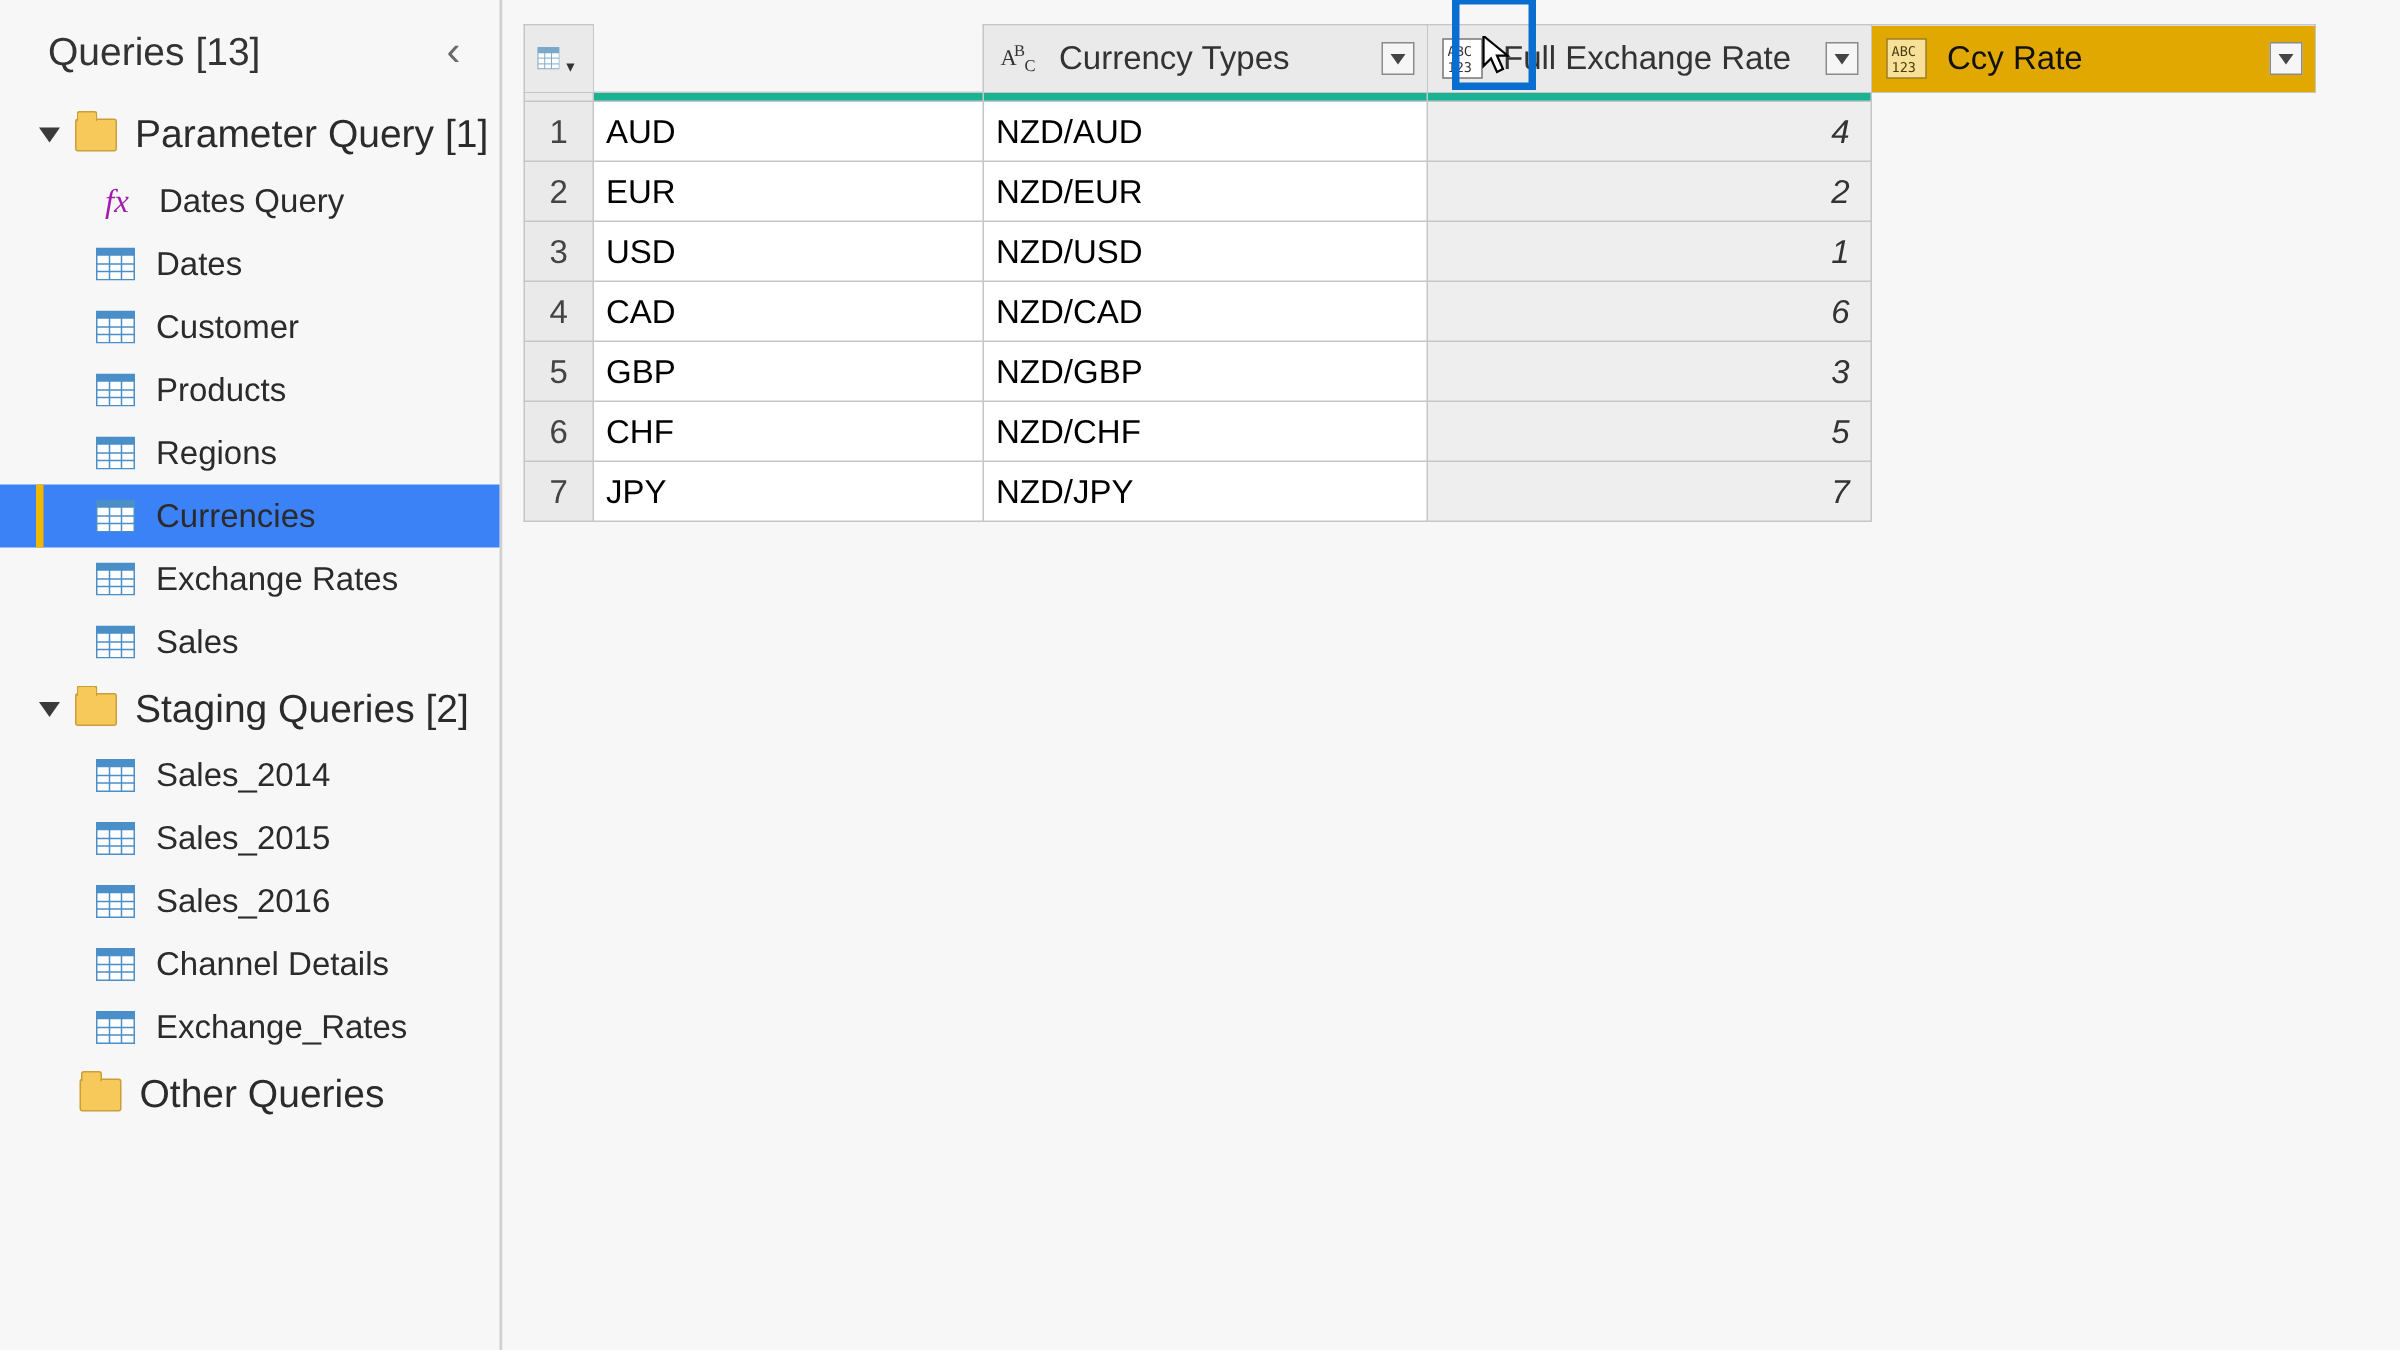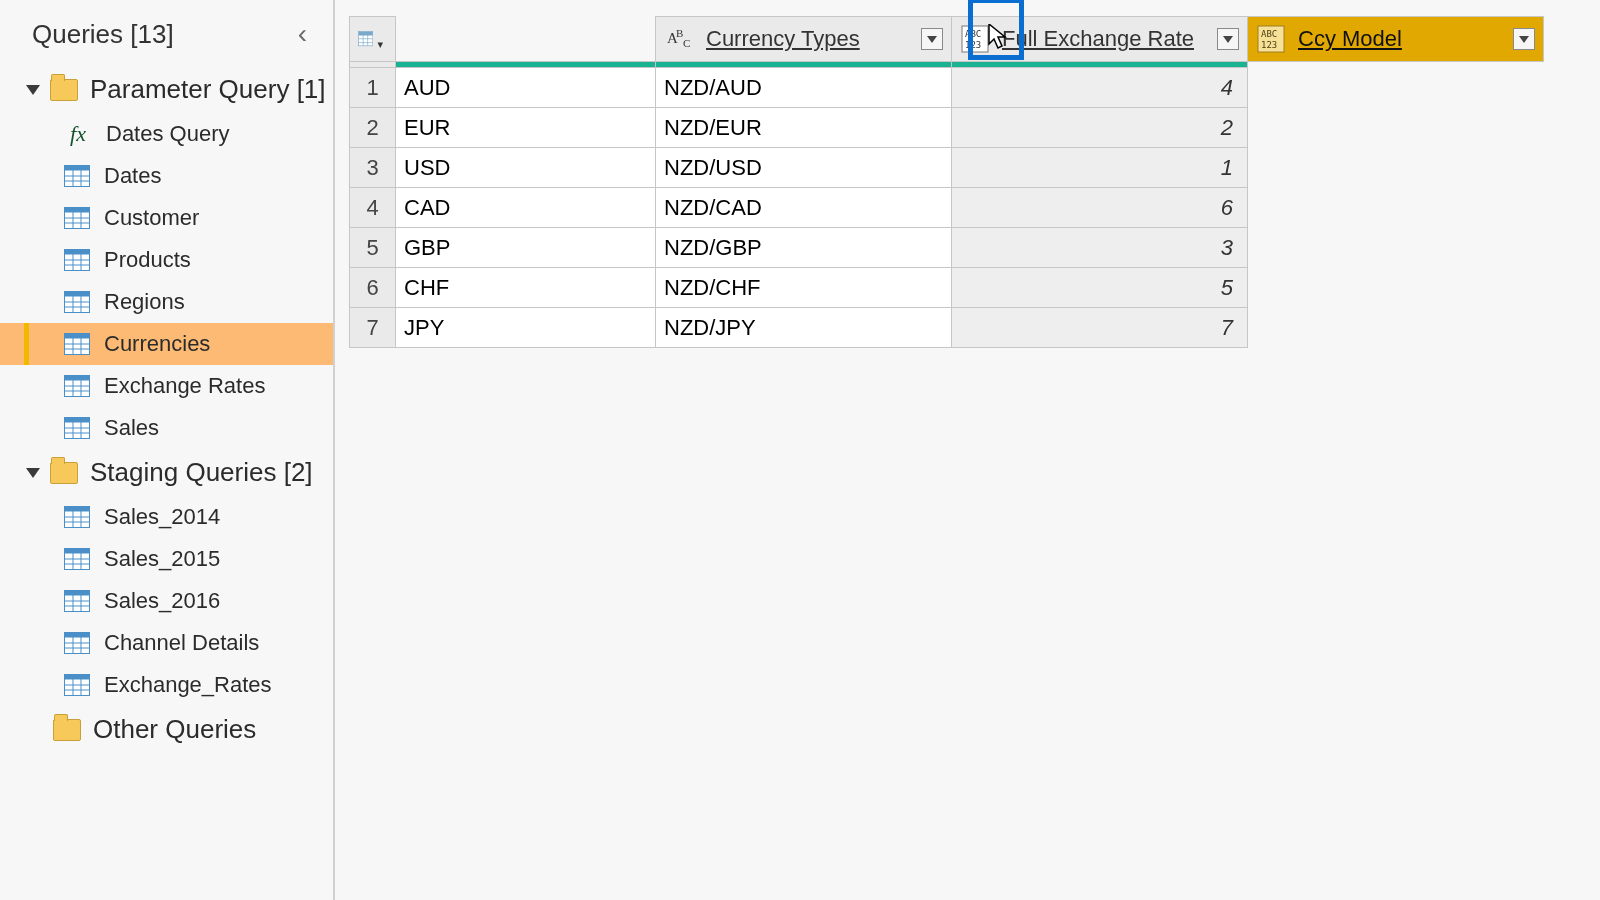--- a/index.html
+++ b/index.html
@@ -66,38 +66,38 @@
   }
   .item-row {
     display: flex;
     align-items: center;
     padding: 8px 0 8px 64px;
     font-size: 22px;
     cursor: pointer;
     position: relative;
   }
   .item-row.selected {
-    background: #fdba74;
+    background: #3b82f6;
   }
   .item-row.selected::before {
     content: "";
     position: absolute;
     left: 24px; top: 0; bottom: 0;
     width: 5px;
     background: #f2b800;
   }
   .item-row .table-icon {
     margin-right: 14px;
   }
   .italic { }
   .fx-icon {
     font-style: italic;
     font-family: "Times New Roman", serif;
     font-size: 22px;
-    color: #14532d;
+    color: #a21caf;
     width: 28px;
     text-align: center;
     margin-right: 14px;
   }
   .table-icon {
     width: 26px; height: 22px;
     display: inline-block;
     position: relative;
   }
   .table-icon svg { width: 26px; height: 22px; display: block; }
@@ -143,21 +143,21 @@
   .type-icon {
     width: 30px; height: 30px;
     display: flex;
     align-items: center;
     justify-content: center;
     font-size: 14px;
     position: relative;
     color: #444;
   }
   .type-icon svg { width: 28px; height: 28px; }
-  .col-label { flex: 1; text-align: left; padding-left: 4px; font-size: 22px; text-decoration: underline;}
+  .col-label { flex: 1; text-align: left; padding-left: 4px; font-size: 22px;}
   .dd {
     width: 22px; height: 22px;
     border: 1px solid #8a8a8a;
     background: #f6f6f6;
     display: flex;
     align-items: center;
     justify-content: center;
     cursor: pointer;
   }
   .dd .tri {
@@ -440,21 +440,21 @@
         </div>
         <div class="hdr col-ci selected-col">
           <div class="col-inner">
       <span class="type-icon">
     <svg viewBox="0 0 28 28">
       <rect x="1" y="1" width="26" height="26" fill="#f7e199" stroke="#9c7e24"></rect>
       <text x="4" y="12" font-size="9" font-family="monospace" fill="#4a3c0c">ABC</text>
       <text x="4" y="23" font-size="9" font-family="monospace" fill="#4a3c0c">123</text>
     </svg>
             </span>
-      <span class="col-label">Ccy Model</span>
+      <span class="col-label">Ccy Rate</span>
       <span class="dd">
               <span class="tri"></span>
             </span>
     </div>
         </div>
       </div>
 
     <div class="row">
       <div class="cell rownum-cell" style="height:6px;padding:0;"></div>
       <div class="cell green-bar col-ct"></div>

